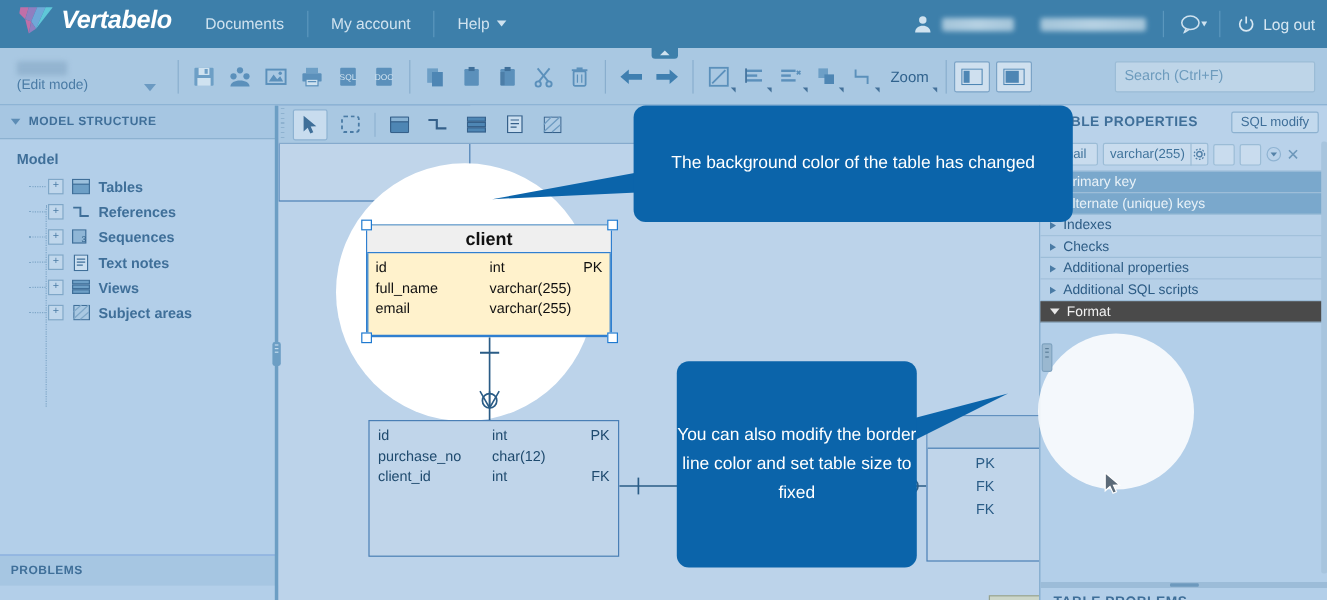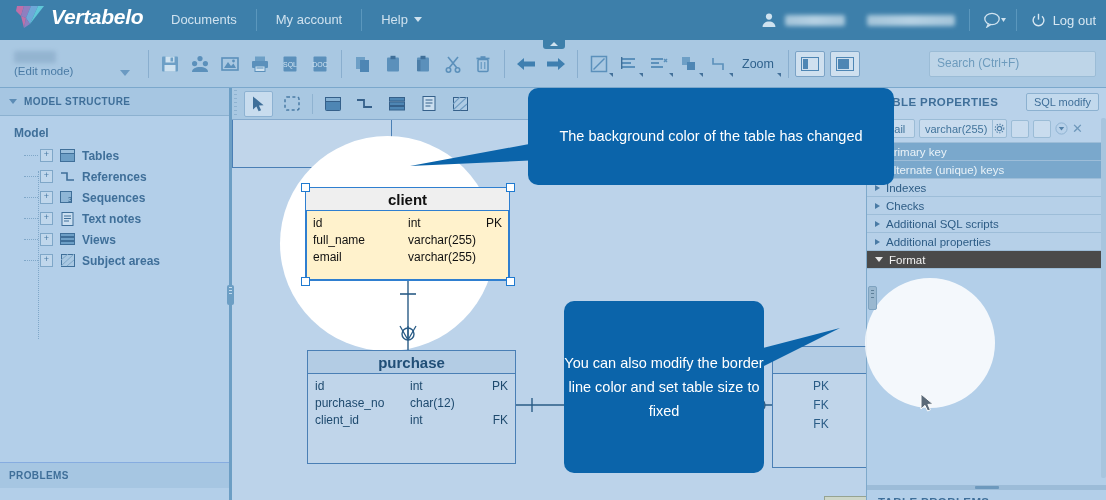--- a/index.html
+++ b/index.html
@@ -548,21 +548,20 @@
           <span class="c3"></span>
         </div>
       </div>
     </div>
     <div class="handle" style="left:69px;top:95px;"></div>
     <div class="handle" style="left:274px;top:95px;"></div>
     <div class="handle" style="left:69px;top:189px;"></div>
     <div class="handle" style="left:274px;top:189px;"></div>
 
     <div class="ertable" id="purchase-table">
-      <div class="t-head">purchase</div>
       <div class="t-body">
         <div class="trow">
           <span class="c1">id</span>
           <span class="c2">int</span>
           <span class="c3">PK</span>
         </div>
         <div class="trow">
           <span class="c1">purchase_no</span>
           <span class="c2">char(12)</span>
           <span class="c3"></span>
@@ -628,25 +627,25 @@
     <div class="rp-section">
       <i class="tri"></i>
       <span>Indexes</span>
     </div>
     <div class="rp-section">
       <i class="tri"></i>
       <span>Checks</span>
     </div>
     <div class="rp-section">
       <i class="tri"></i>
+      <span>Additional properties</span>
+    </div>
+    <div class="rp-section">
+      <i class="tri"></i>
       <span>Additional SQL scripts</span>
-    </div>
-    <div class="rp-section">
-      <i class="tri"></i>
-      <span>Additional properties</span>
     </div>
     <div class="rp-section dark">
       <i class="tri"></i>
       <span>Format</span>
     </div>
 
     <div class="spot" style="left:-6px;top:17px;width:130px;height:130px;background:rgba(255,255,255,.86);border-radius:50%;position:absolute;left:-2px;top:190px;"></div>
 
 
     <div class="rp-drag">

